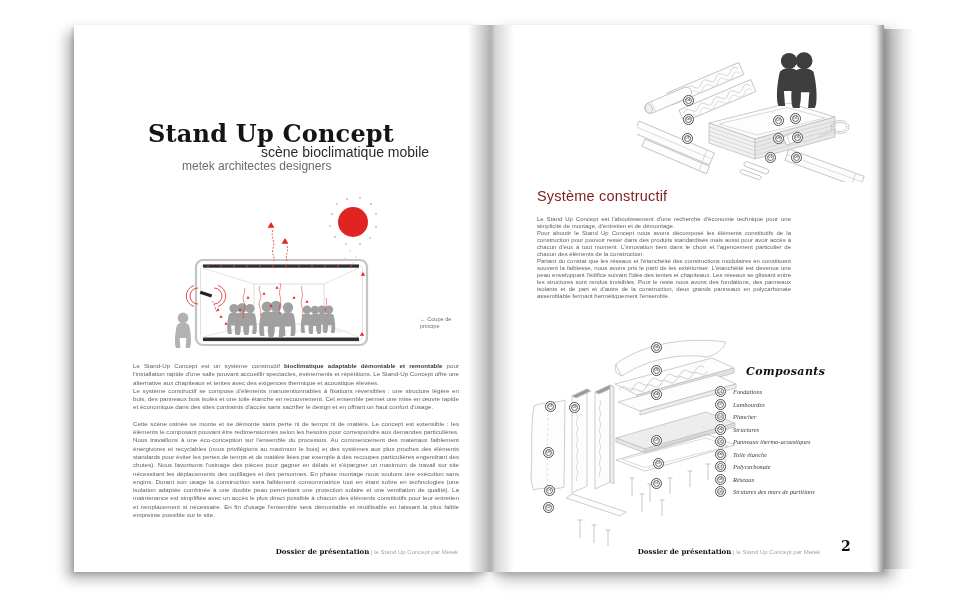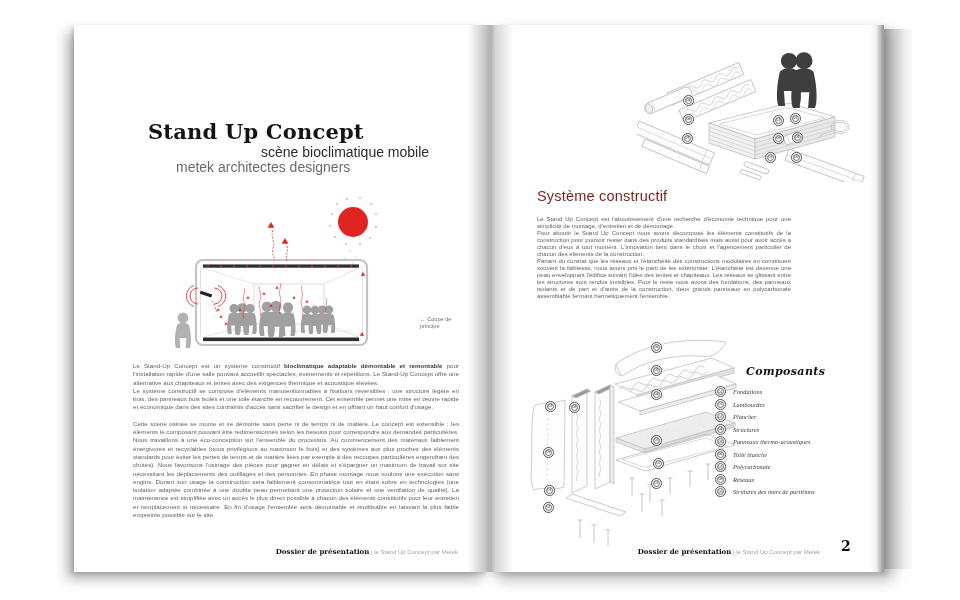--- a/index.html
+++ b/index.html
@@ -11,24 +11,24 @@
   .page{position:absolute;top:0;height:547px;background:#fff;}
   .page-left{left:0;width:415px;box-shadow:-7px 7px 12px rgba(0,0,0,.30),-2px 2px 4px rgba(0,0,0,.15);}
   .page-right{left:415px;width:395px;box-shadow:9px 7px 14px rgba(0,0,0,.30),3px 3px 5px rgba(0,0,0,.12);}
   .gutter{position:absolute;left:394px;top:0;width:46px;height:547px;pointer-events:none;
           background:linear-gradient(90deg,rgba(0,0,0,0) 0%,rgba(0,0,0,.26) 44%,rgba(0,0,0,.30) 50%,rgba(0,0,0,.16) 60%,rgba(0,0,0,0) 100%);}
   .edge-curl{position:absolute;right:0;top:0;width:14px;height:547px;pointer-events:none;
           background:linear-gradient(90deg,rgba(0,0,0,0) 0%,rgba(0,0,0,.06) 45%,rgba(0,0,0,.38) 92%,rgba(80,80,80,.55) 100%);}
   .page-stack{position:absolute;left:810px;top:4px;width:30px;height:540px;pointer-events:none;
           background:linear-gradient(90deg,#8d8d8d 0%,#bdbdbd 30%,#e9e9e9 68%,#ffffff 100%);opacity:.85;}
   
-  .title{font-family:"DejaVu Serif","Liberation Serif",serif;font-weight:bold;font-size:21px;
+  .title{font-family:"DejaVu Serif","Liberation Serif",serif;font-weight:bold;font-size:24px;
          letter-spacing:.2px;color:#141414;white-space:nowrap;}
   .subtitle{font-size:14px;color:#2b2b2b;white-space:nowrap;margin-left:36px;}
-  .byline{font-size:14px;color:#6b6b6b;white-space:nowrap;}
+  .byline{font-size:12px;color:#6b6b6b;white-space:nowrap;margin-left:6px;}
   .bodytext{font-size:6.2px;line-height:1.34;color:#5f5f5f;text-align:justify;}
   .bodytext p{margin:0 0 0 0;}
   .bodytext p+p{margin-top:0;}
   .bodytext .gap{height:8px;}
   .bodytext b{color:#3c3c3c;}
   .fig-caption{font-size:5.6px;color:#6d6d6d;line-height:1.3;width:38px;}
   .footer{white-space:nowrap;font-size:6px;color:#a3a3a3;}
   .footer b{font-family:"DejaVu Serif","Liberation Serif",serif;font-size:7px;color:#111;}
   
   .heading{font-size:14.5px;font-weight:400;color:#7f1d1d;letter-spacing:.2px;white-space:nowrap;}

